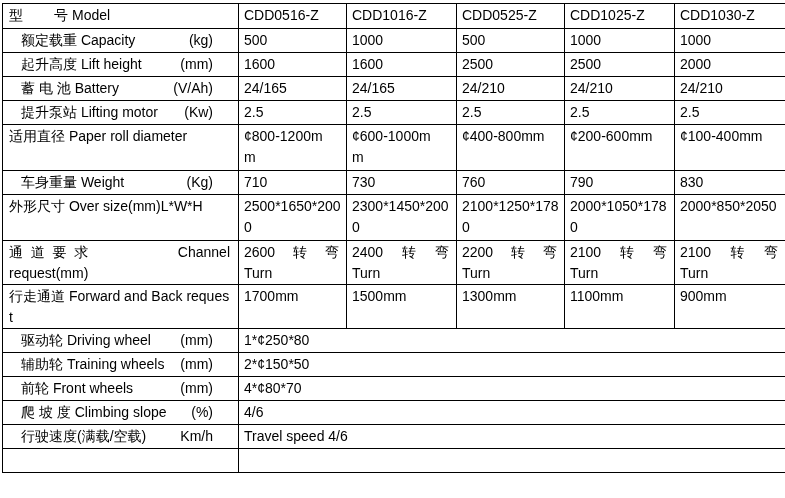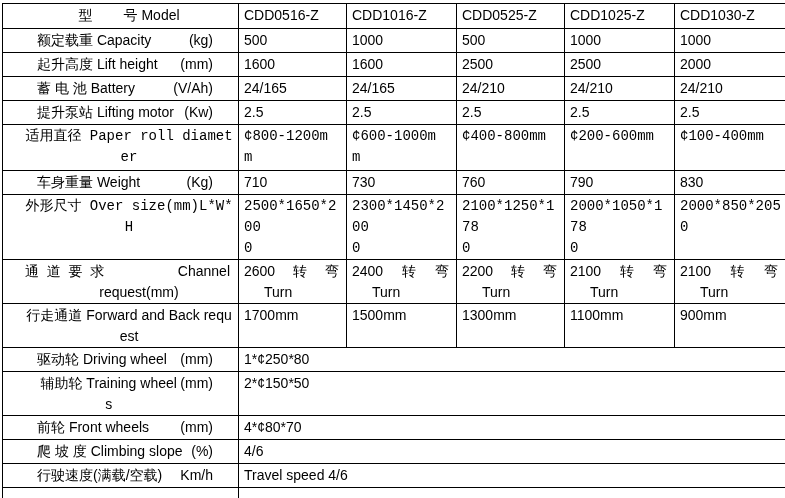--- a/index.html
+++ b/index.html
@@ -3,27 +3,27 @@
 <meta charset="utf-8">
 <style>
   html,body{margin:0;padding:0;background:#fff;}
   body{font-family:"Liberation Sans","DejaVu Sans",sans-serif;font-size:14px;color:#000;}
   .wrap{padding:3px 0 0 2px;}
   table{border-collapse:collapse;table-layout:fixed;width:783px;}
   td{border:1px solid #000;vertical-align:top;padding:1px 5px 0 5px;line-height:21px;
      white-space:pre-wrap;word-break:break-all;overflow:hidden;}
   tr.row-s{height:24px;}
   tr.row-h{height:25px;}
-  tr.row-d{height:46px;font-family:Liberation Mono, monospace;}
+  tr.row-d{height:46px;}
   tr.row-d2{height:35px;}
-  td.lbl{padding-left:22px;text-align:center;}
+  td.lbl{padding-left:6px;}
   .lblflex{display:flex;justify-content:space-between;padding-right:20px;margin-left:12px;}
   .lblflex .u{white-space:pre;}
   .chflex{display:flex;justify-content:space-between;padding-right:3px;}
-  .line2{line-height:21px;margin-left:20px;}
+  .line2{line-height:21px;}
   td.val{padding-right:4px;}
 </style>
 </head>
 <body>
 
 <div class="wrap">
   <table>
     <colgroup>
       <col style="width:236px">
         <col style="width:108px">

